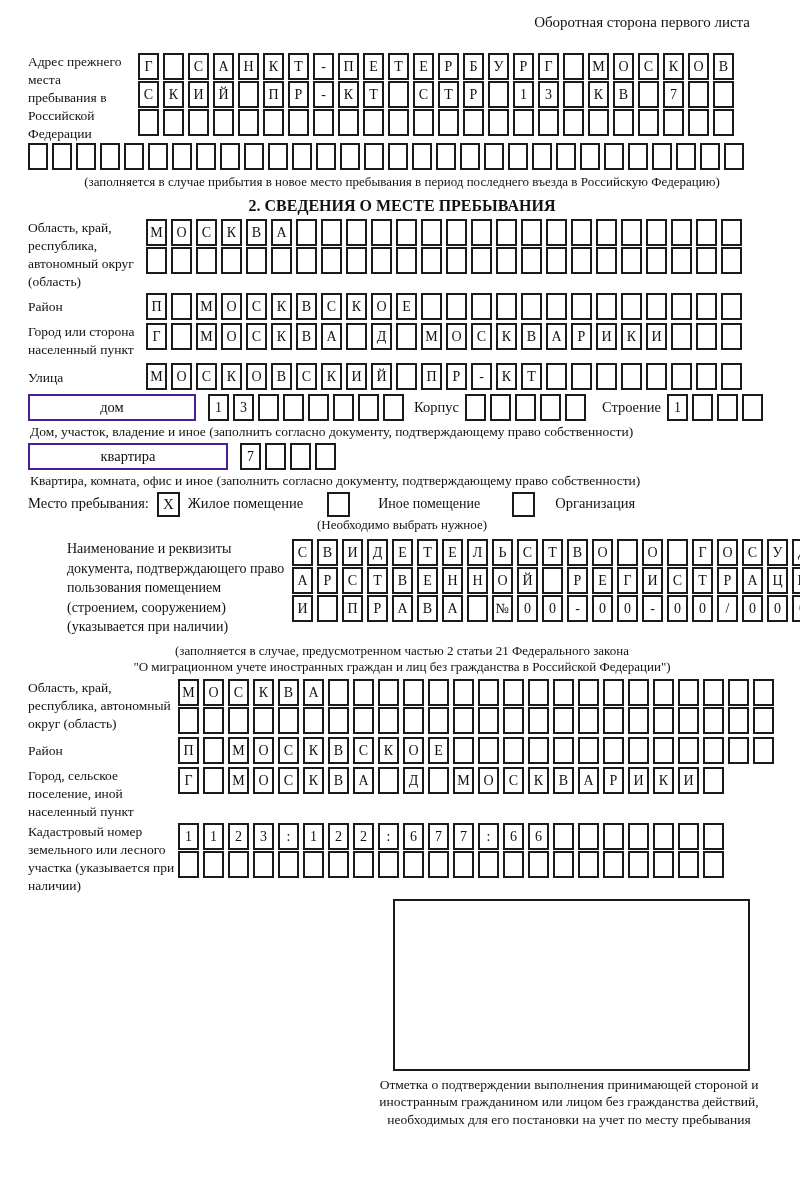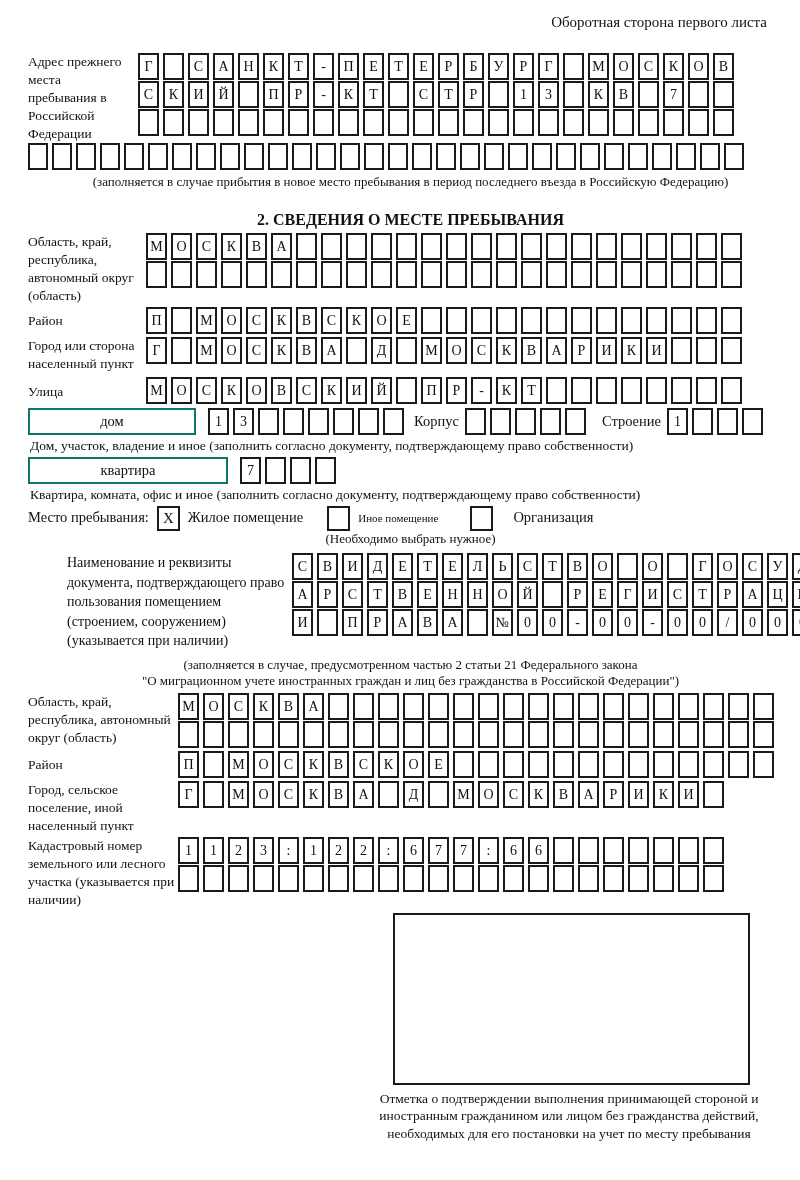--- a/index.html
+++ b/index.html
@@ -1,32 +1,32 @@
 <!DOCTYPE html>
 <html><head>
 <meta charset="utf-8">
 <style>
   html,body{margin:0;padding:0;background:#fff;}
   body{width:800px;height:1180px;overflow:hidden;font-family:"Liberation Serif","DejaVu Serif",serif;color:#111;}
-  .page{box-sizing:border-box;width:800px;height:1180px;padding:14px 7px 0 28px;}
+  .page{box-sizing:border-box;width:800px;height:1180px;padding:14px 24px 0 28px;}
   .hdr-note{font-size:15px;text-align:right;padding-right:26px;}
   
   .boxrow{white-space:nowrap;height:28px;}
   .cbox{display:inline-block;box-sizing:border-box;width:21px;height:27px;border:2px solid #1a1a1a;
         margin-right:4px;text-align:center;font-size:14px;line-height:23px;vertical-align:top;background:#fff;}
   .row-full .cbox{width:20px;}
   
   .frow{display:flex;align-items:flex-start;}
   .flabel{font-size:13.5px;line-height:18px;flex:0 0 auto;}
   .w104{width:104px;} .w118{width:118px;} .w150{width:150px;} .w225{width:225px;}
   .rows{flex:1 1 auto;}
   .note-c{font-size:13px;text-align:center;line-height:16px;}
   .note-l{font-size:13.5px;line-height:17px;margin:1px 0 3px 2px;}
   .title-b{font-size:16px;font-weight:bold;text-align:center;}
-  .longbox{box-sizing:border-box;border:2px solid #0f766e;height:27px;text-align:center;line-height:23px;font-size:14.5px;display:inline-block;vertical-align:top;}
+  .longbox{box-sizing:border-box;border:2px solid #4c1d95;height:27px;text-align:center;line-height:23px;font-size:14.5px;display:inline-block;vertical-align:top;}
   .inline-lbl{font-size:14.5px;line-height:27px;display:inline-block;vertical-align:top;}
   .chk{display:inline-block;box-sizing:border-box;width:23px;height:25px;border:2px solid #1a1a1a;text-align:center;font-size:15px;line-height:21px;vertical-align:middle;margin:0 8px;}
   .stamp-box{box-sizing:border-box;border:2px solid #1a1a1a;width:357px;height:172px;margin-left:365px;margin-top:4px;}
   .stamp-note{width:410px;margin-left:336px;font-size:13.5px;line-height:17.5px;text-align:center;margin-top:5px;}
 </style>
 </head>
 <body>
 
 <div class="page">
 
@@ -36,21 +36,21 @@
     <div class="flabel w104">Адрес прежнего места пребывания в Российской Федерации</div>
     <div class="rows" style="margin-left:6px;">
       <div class="boxrow"><span class="cbox">Г</span><span class="cbox"></span><span class="cbox">С</span><span class="cbox">А</span><span class="cbox">Н</span><span class="cbox">К</span><span class="cbox">Т</span><span class="cbox">-</span><span class="cbox">П</span><span class="cbox">Е</span><span class="cbox">Т</span><span class="cbox">Е</span><span class="cbox">Р</span><span class="cbox">Б</span><span class="cbox">У</span><span class="cbox">Р</span><span class="cbox">Г</span><span class="cbox"></span><span class="cbox">М</span><span class="cbox">О</span><span class="cbox">С</span><span class="cbox">К</span><span class="cbox">О</span><span class="cbox">В</span></div>
       <div class="boxrow"><span class="cbox">С</span><span class="cbox">К</span><span class="cbox">И</span><span class="cbox">Й</span><span class="cbox"></span><span class="cbox">П</span><span class="cbox">Р</span><span class="cbox">-</span><span class="cbox">К</span><span class="cbox">Т</span><span class="cbox"></span><span class="cbox">С</span><span class="cbox">Т</span><span class="cbox">Р</span><span class="cbox"></span><span class="cbox">1</span><span class="cbox">3</span><span class="cbox"></span><span class="cbox">К</span><span class="cbox">В</span><span class="cbox"></span><span class="cbox">7</span><span class="cbox"></span><span class="cbox"></span></div>
       <div class="boxrow"><span class="cbox"></span><span class="cbox"></span><span class="cbox"></span><span class="cbox"></span><span class="cbox"></span><span class="cbox"></span><span class="cbox"></span><span class="cbox"></span><span class="cbox"></span><span class="cbox"></span><span class="cbox"></span><span class="cbox"></span><span class="cbox"></span><span class="cbox"></span><span class="cbox"></span><span class="cbox"></span><span class="cbox"></span><span class="cbox"></span><span class="cbox"></span><span class="cbox"></span><span class="cbox"></span><span class="cbox"></span><span class="cbox"></span><span class="cbox"></span></div>
     </div>
   </div>
   <div class="boxrow row-full"><span class="cbox"></span><span class="cbox"></span><span class="cbox"></span><span class="cbox"></span><span class="cbox"></span><span class="cbox"></span><span class="cbox"></span><span class="cbox"></span><span class="cbox"></span><span class="cbox"></span><span class="cbox"></span><span class="cbox"></span><span class="cbox"></span><span class="cbox"></span><span class="cbox"></span><span class="cbox"></span><span class="cbox"></span><span class="cbox"></span><span class="cbox"></span><span class="cbox"></span><span class="cbox"></span><span class="cbox"></span><span class="cbox"></span><span class="cbox"></span><span class="cbox"></span><span class="cbox"></span><span class="cbox"></span><span class="cbox"></span><span class="cbox"></span><span class="cbox"></span></div>
   <div class="note-c" style="margin-top:3px;">(заполняется в случае прибытия в новое место пребывания в период последнего въезда в Российскую Федерацию)</div>
 
-  <div class="title-b" style="margin-top:21px;margin-bottom:4px;">2. СВЕДЕНИЯ О МЕСТЕ ПРЕБЫВАНИЯ</div>
+  <div class="title-b" style="margin-top:7px;margin-bottom:4px;">2. СВЕДЕНИЯ О МЕСТЕ ПРЕБЫВАНИЯ</div>
 
   <div class="frow">
     <div class="flabel w118">Область, край, республика, автономный округ (область)</div>
     <div class="rows">
       <div class="boxrow"><span class="cbox">М</span><span class="cbox">О</span><span class="cbox">С</span><span class="cbox">К</span><span class="cbox">В</span><span class="cbox">А</span><span class="cbox"></span><span class="cbox"></span><span class="cbox"></span><span class="cbox"></span><span class="cbox"></span><span class="cbox"></span><span class="cbox"></span><span class="cbox"></span><span class="cbox"></span><span class="cbox"></span><span class="cbox"></span><span class="cbox"></span><span class="cbox"></span><span class="cbox"></span><span class="cbox"></span><span class="cbox"></span><span class="cbox"></span><span class="cbox"></span></div>
       <div class="boxrow"><span class="cbox"></span><span class="cbox"></span><span class="cbox"></span><span class="cbox"></span><span class="cbox"></span><span class="cbox"></span><span class="cbox"></span><span class="cbox"></span><span class="cbox"></span><span class="cbox"></span><span class="cbox"></span><span class="cbox"></span><span class="cbox"></span><span class="cbox"></span><span class="cbox"></span><span class="cbox"></span><span class="cbox"></span><span class="cbox"></span><span class="cbox"></span><span class="cbox"></span><span class="cbox"></span><span class="cbox"></span><span class="cbox"></span><span class="cbox"></span></div>
     </div>
   </div>
 
   <div class="frow" style="margin-top:2px;">
@@ -76,21 +76,21 @@
   </div>
   <div class="note-l">Дом, участок, владение и иное (заполнить согласно документу, подтверждающему право собственности)</div>
 
   <div style="white-space:nowrap;">
     <span class="longbox" style="width:200px;">квартира</span>
     <span style="display:inline-block;width:8px;"></span><span class="boxrow" style="display:inline-block;"><span class="cbox">7</span><span class="cbox"></span><span class="cbox"></span><span class="cbox"></span></span>
   </div>
   <div class="note-l">Квартира, комната, офис и иное (заполнить согласно документу, подтверждающему право собственности)</div>
 
   <div style="margin-top:3px;">
-    <span style="font-size:14.5px;">Место пребывания:</span><span class="chk">X</span><span style="font-size:14.5px;">Жилое помещение</span><span class="chk" style="margin-left:24px;"></span><span style="font-size:11px;">Иное помещение</span><span class="chk" style="margin-left:32px;margin-right:20px;"></span><span style="font-size:14.5px;">Организация</span>
+    <span style="font-size:14.5px;">Место пребывания:</span><span class="chk">X</span><span style="font-size:14.5px;">Жилое помещение</span><span class="chk" style="margin-left:24px;"></span><span style="font-size:14px;margin-left:20px;">Иное помещение</span><span class="chk" style="margin-left:32px;margin-right:20px;"></span><span style="font-size:14.5px;">Организация</span>
   </div>
   <div class="note-c">(Необходимо выбрать нужное)</div>
 
   <div class="frow" style="margin-top:6px;margin-left:39px;">
     <div class="flabel w225" style="font-size:14px;line-height:19.5px;">Наименование и реквизиты документа, подтверждающего право пользования помещением (строением, сооружением) (указывается при наличии)</div>
     <div class="rows">
       <div class="boxrow"><span class="cbox">С</span><span class="cbox">В</span><span class="cbox">И</span><span class="cbox">Д</span><span class="cbox">Е</span><span class="cbox">Т</span><span class="cbox">Е</span><span class="cbox">Л</span><span class="cbox">Ь</span><span class="cbox">С</span><span class="cbox">Т</span><span class="cbox">В</span><span class="cbox">О</span><span class="cbox"></span><span class="cbox">О</span><span class="cbox"></span><span class="cbox">Г</span><span class="cbox">О</span><span class="cbox">С</span><span class="cbox">У</span><span class="cbox">Д</span></div>
       <div class="boxrow"><span class="cbox">А</span><span class="cbox">Р</span><span class="cbox">С</span><span class="cbox">Т</span><span class="cbox">В</span><span class="cbox">Е</span><span class="cbox">Н</span><span class="cbox">Н</span><span class="cbox">О</span><span class="cbox">Й</span><span class="cbox"></span><span class="cbox">Р</span><span class="cbox">Е</span><span class="cbox">Г</span><span class="cbox">И</span><span class="cbox">С</span><span class="cbox">Т</span><span class="cbox">Р</span><span class="cbox">А</span><span class="cbox">Ц</span><span class="cbox">И</span></div>
       <div class="boxrow"><span class="cbox">И</span><span class="cbox"></span><span class="cbox">П</span><span class="cbox">Р</span><span class="cbox">А</span><span class="cbox">В</span><span class="cbox">А</span><span class="cbox"></span><span class="cbox">№</span><span class="cbox">0</span><span class="cbox">0</span><span class="cbox">-</span><span class="cbox">0</span><span class="cbox">0</span><span class="cbox">-</span><span class="cbox">0</span><span class="cbox">0</span><span class="cbox">/</span><span class="cbox">0</span><span class="cbox">0</span><span class="cbox">0</span></div>
     </div>

